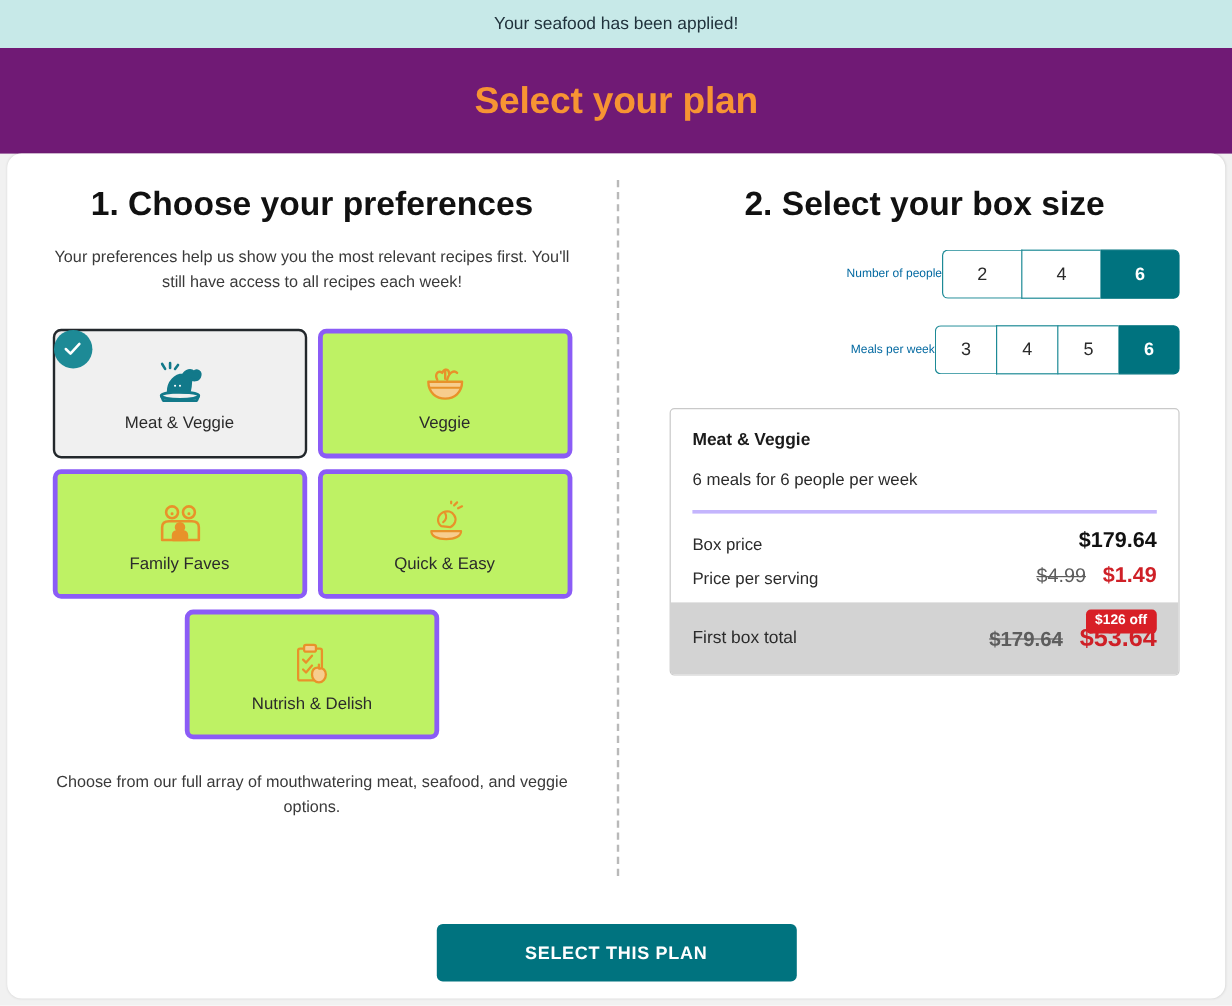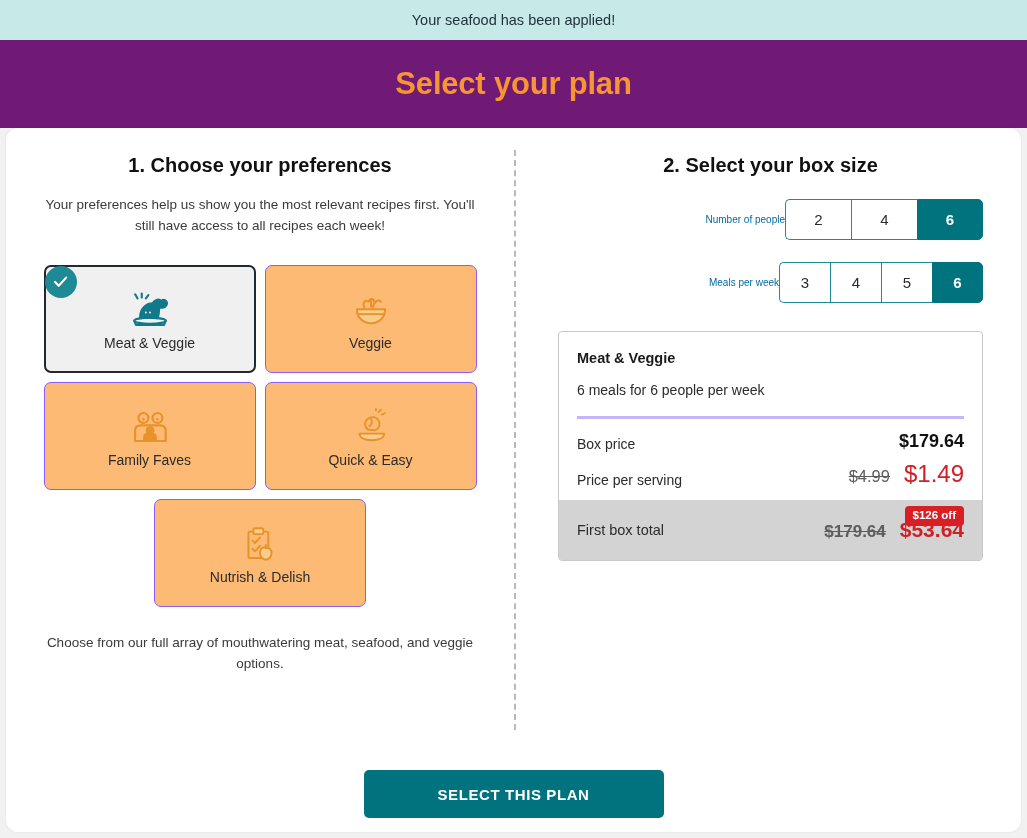--- a/index.html
+++ b/index.html
@@ -68,21 +68,21 @@
     margin-top: -4px;
   }
   .col-right {
     flex: 1;
     box-sizing: border-box;
     padding: 0 38px 0 40px;
   }
 
   .step-title {
     text-align: center;
-    font-size: 20px;
+    font-size: 28px;
     font-weight: bold;
     color: #111111;
     margin: 0 0 18px 0;
   }
   .step-desc {
     text-align: center;
     font-size: 13.5px;
     line-height: 1.55;
     color: #3a3a3a;
     margin: 0 10px;
@@ -94,23 +94,23 @@
     flex-wrap: wrap;
     justify-content: center;
     gap: 9px;
     margin-top: 28px;
   }
   .pref-card {
     position: relative;
     width: 212px;
     height: 108px;
     box-sizing: border-box;
-    border: 1px solid #8b5cf6;
+    border: 4px solid #8b5cf6;
     border-radius: 7px;
-    background: #fdba74;
+    background: #bef264;
     display: flex;
     flex-direction: column;
     align-items: center;
     justify-content: center;
     cursor: pointer;
   }
   .pref-card.selected {
     background: #f0f0f0;
     border: 2px solid #23282c;
   }
@@ -258,22 +258,22 @@
     font-weight: normal;
     color: #5d5d5d;
     text-decoration: line-through;
   }
   .price-main {
     font-size: 18px;
     font-weight: bold;
     color: #111111;
   }
   .price-sale {
-    font-size: 24px;
-    font-weight: normal;
+    font-size: 18px;
+    font-weight: bold;
     color: #cf2027;
   }
   .total-row {
     position: relative;
     display: flex;
     align-items: center;
     justify-content: space-between;
     background: #d3d3d3;
     padding: 18px;
   }

